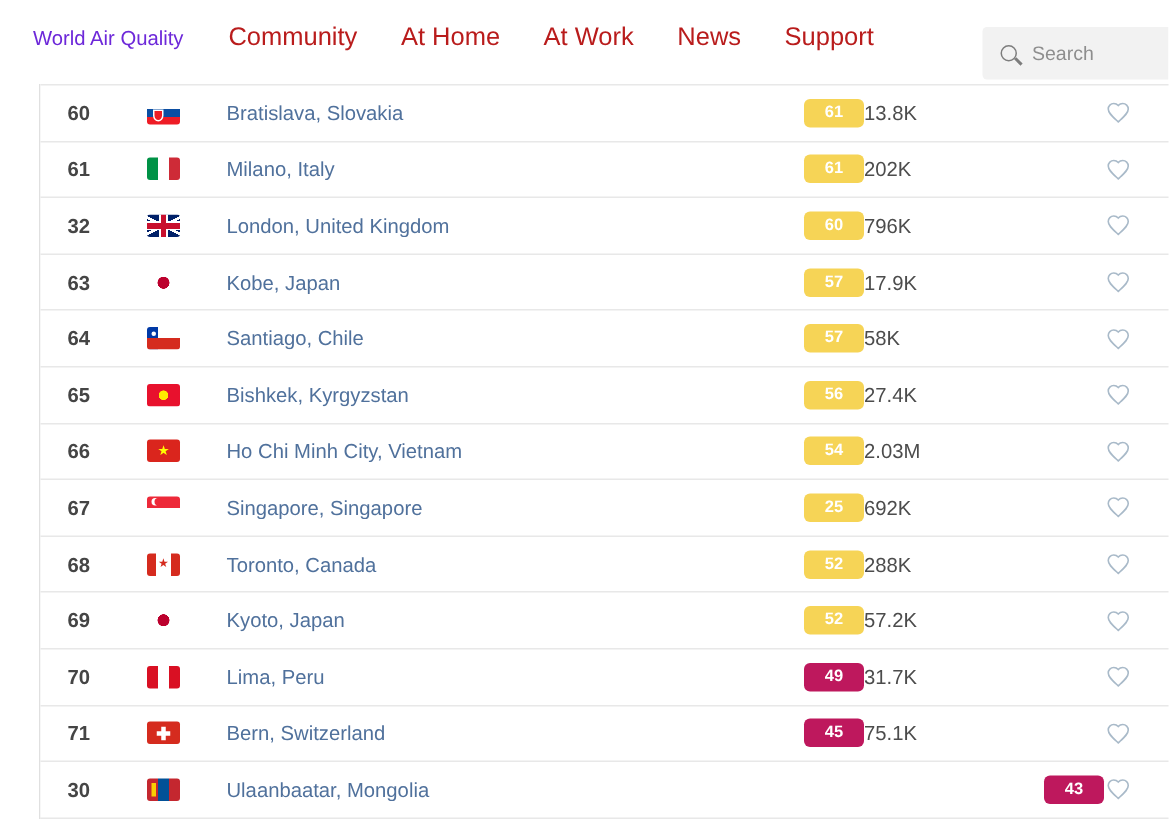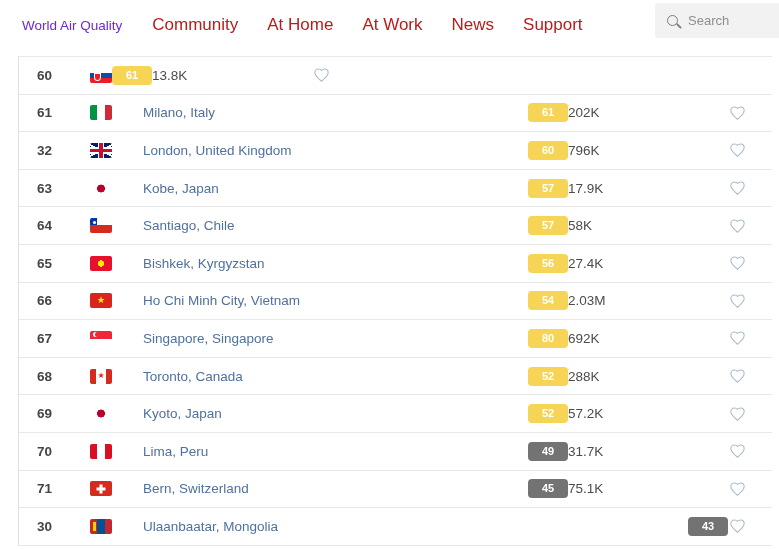--- a/index.html
+++ b/index.html
@@ -6,45 +6,45 @@
   html,body { width:779px; height:549px; overflow:hidden; background:#fff;
     font-family:"Liberation Sans", sans-serif; }
   .page { position:relative; width:779px; height:549px; background:#fff; }
 
   
   .nav { position:absolute; left:0; top:0; right:0; height:50px;
     display:flex; align-items:center; padding-left:22px; background:#fff; }
   .nav-brand { font-size:13.5px; font-weight:400; color:#6d28d9; margin-right:30px; cursor:pointer; }
   .nav-item { font-size:17px; color:#b91c1c; margin-right:29px; cursor:pointer; white-space:nowrap; }
 
-  .searchbox { position:absolute; top:3px; right:0; width:124px; height:35px;
+  .searchbox { position:absolute; top:18px; right:0; width:124px; height:35px;
     background:#f2f2f2; border-radius:3px 0 0 3px; display:flex; align-items:center;
     padding-left:12px; cursor:text; }
   .mag { width:11px; height:11px; border:1.6px solid #7d7d7d; border-radius:50%;
     position:relative; flex:none; }
   .mag::after { content:''; position:absolute; width:6px; height:1.8px; background:#7d7d7d;
     transform:rotate(45deg); right:-5px; bottom:-2px; }
   .search-text { font-size:13px; color:#8e8e8e; margin-left:10px; }
 
   
-  .table { position:absolute; left:18px; top:56px; width:754px;
+  .table { position:absolute; left:26px; top:56px; width:754px;
     border-left:1px solid #e0e0e0; }
   .row { height:37.6px; display:flex; align-items:center; border-top:1px solid #e8e8e8;
     padding-left:18px; cursor:pointer; background:#fff; }
   .table::after { content:''; display:block; border-top:1px solid #e8e8e8; }
 
   .cell-rank { width:53px; font-size:13.5px; font-weight:700; color:#454545; }
   .cell-flag { width:22px; flex:none; }
   .cell-city { flex:1; margin-left:31px; font-size:13.5px; color:#50719c; white-space:nowrap;
     overflow:hidden; }
   .cell-badge { width:40px; flex:none; display:flex; }
   .aqi-badge { width:40px; height:19px; border-radius:4px; color:#fff; font-size:11px;
     font-weight:700; text-align:center; line-height:19px; background:#f6d456; }
   .aqi-badge[data-level="moderate"] { background:#f6d456; }
-  .aqi-badge[data-level="good"]     { background:#737373; }
+  .aqi-badge[data-level="good"]     { background:#be185d; }
   .cell-count { width:160px; text-align:left; font-size:13.5px; color:#4c4c4c; }
   .cell-heart { width:18px; flex:none; display:flex; justify-content:center; }
   .cell-heart svg { display:block; }
   .row-endpad { width:26px; flex:none; }
 
   
   .flag { width:22px; height:15px; border-radius:2px; position:relative; display:block;
     overflow:hidden; background:#ddd; }
   .flag-sk { background:linear-gradient(180deg,#fff 0 33%,#0b4ea2 33% 66%,#ee1c25 66%); }
   .flag-sk::after { content:''; position:absolute; left:4px; top:5px; width:5px; height:6px;
@@ -105,20 +105,21 @@
     <span class="search-text">Search</span>
   </div>
 
   <div class="table">
 
     <div class="row">
       <span class="cell-rank">60</span>
       <span class="cell-flag">
           <span class="flag flag-sk"></span>
         </span>
+      <span class="cell-city">Bratislava, Slovakia</span>
       <span class="cell-badge">
           <span class="aqi-badge" data-level="moderate">61</span>
         </span>
       <span class="cell-count">13.8K</span>
       <span class="cell-heart">
           <svg width="17" height="16" viewBox="0 0 24 24" fill="none" stroke="#a9bac9" stroke-width="1.6">
             <path d="M12 21.35l-1.45-1.32C5.4 15.36 2 12.28 2 8.5 2 5.42 4.42 3 7.5 3c1.74 0 3.41.81 4.5 2.09C13.09 3.81 14.76 3 16.5 3 19.58 3 22 5.42 22 8.5c0 3.78-3.4 6.86-8.55 11.54L12 21.35z"></path>
           </svg>
         </span>
       <span class="row-endpad"></span>
@@ -232,21 +233,21 @@
       <span class="row-endpad"></span>
     </div>
 
     <div class="row">
       <span class="cell-rank">67</span>
       <span class="cell-flag">
           <span class="flag flag-sg"></span>
         </span>
       <span class="cell-city">Singapore, Singapore</span>
       <span class="cell-badge">
-          <span class="aqi-badge" data-level="moderate">80</span>
+          <span class="aqi-badge" data-level="moderate">25</span>
         </span>
       <span class="cell-count">692K</span>
       <span class="cell-heart">
           <svg width="17" height="16" viewBox="0 0 24 24" fill="none" stroke="#a9bac9" stroke-width="1.6">
             <path d="M12 21.35l-1.45-1.32C5.4 15.36 2 12.28 2 8.5 2 5.42 4.42 3 7.5 3c1.74 0 3.41.81 4.5 2.09C13.09 3.81 14.76 3 16.5 3 19.58 3 22 5.42 22 8.5c0 3.78-3.4 6.86-8.55 11.54L12 21.35z"></path>
           </svg>
         </span>
       <span class="row-endpad"></span>
     </div>
 

